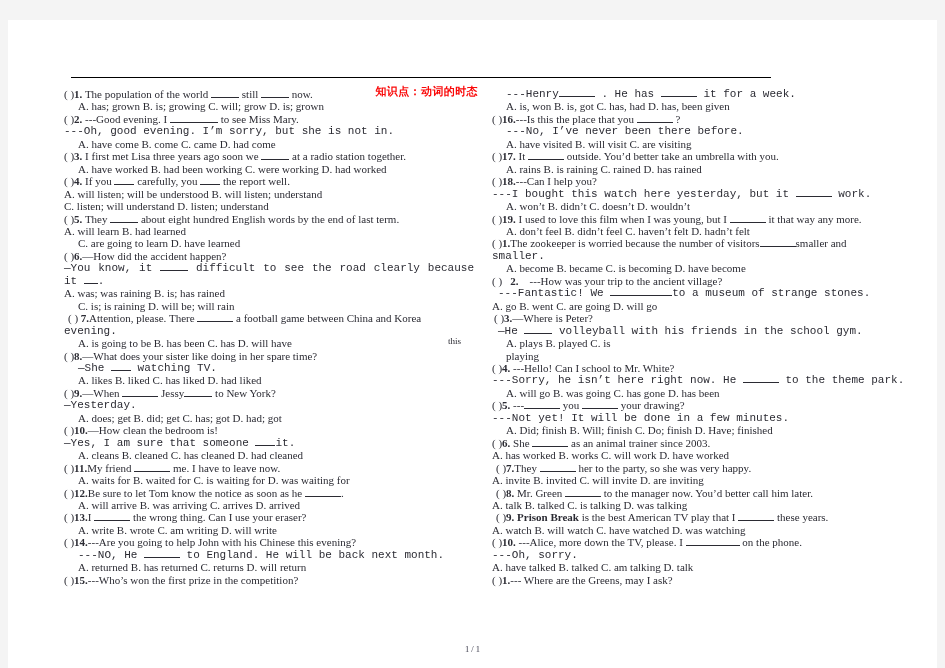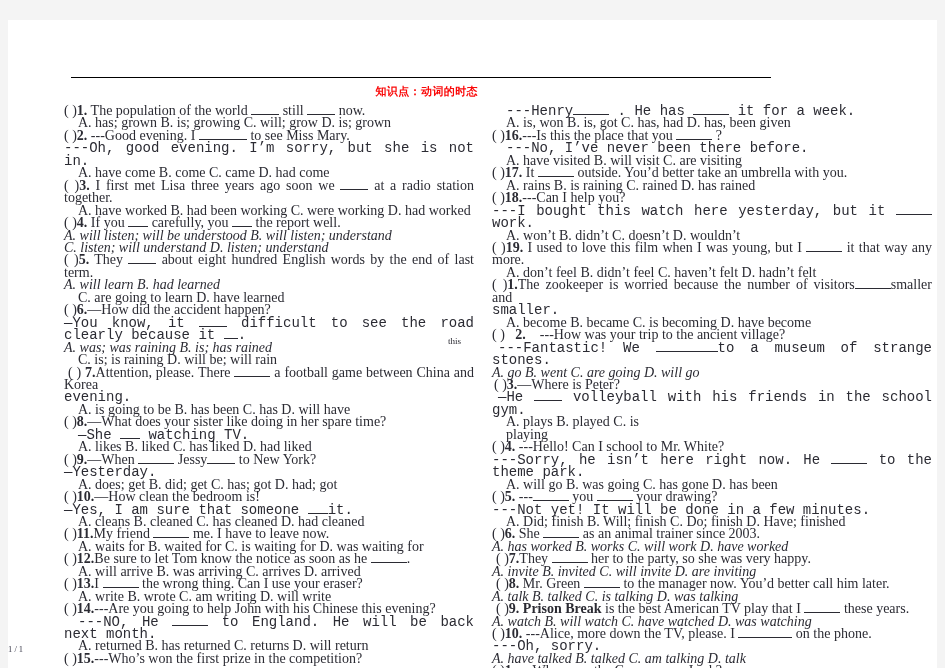--- a/index.html
+++ b/index.html
@@ -37,22 +37,22 @@
     width: 470px;
     text-align: right;
     color: #fa0808;
     font-weight: bold;
     font-size: 11px;
     letter-spacing: 0.4px;
     font-family: "DejaVu Sans", "Liberation Sans", sans-serif;
   }
   .col {
     position: absolute;
-    top: 85px;
-    font-size: 14px;
+    top: 68px;
+    font-size: 11px;
     line-height: 12.45px;
     color: #2b2b33;
     text-align: justify;
   }
   #col-left {
     left: 56px;
     width: 410px;
   }
   #col-right {
     left: 484px;
@@ -69,21 +69,20 @@
   }
   .cont {
     text-indent: 0;
     font-family: Liberation Mono, monospace;
   }
   .opts {
     text-indent: 14px;
   }
   .opts-flush {
     text-indent: 0;
-    font-style: italic;
   }
   .num {
     font-weight: bold;
   }
   .blank {
     display: inline-block;
     border-bottom: 1px solid #2b2b33;
     vertical-align: baseline;
   }
   .b-xs { width: 14px; }
@@ -98,20 +97,21 @@
     top: 315px;
     font-size: 9.1px;
     line-height: 12.45px;
     color: #2b2b33;
   }
   #footer {
     position: absolute;
     left: 0;
     top: 624px;
     width: 929px;
+    text-align: center;
     font-size: 8.5px;
     color: #3a3a4a;
   }
 </style>
 </head>
 <body>
 
 <div id="page">
 
   <div id="hrule"></div>

